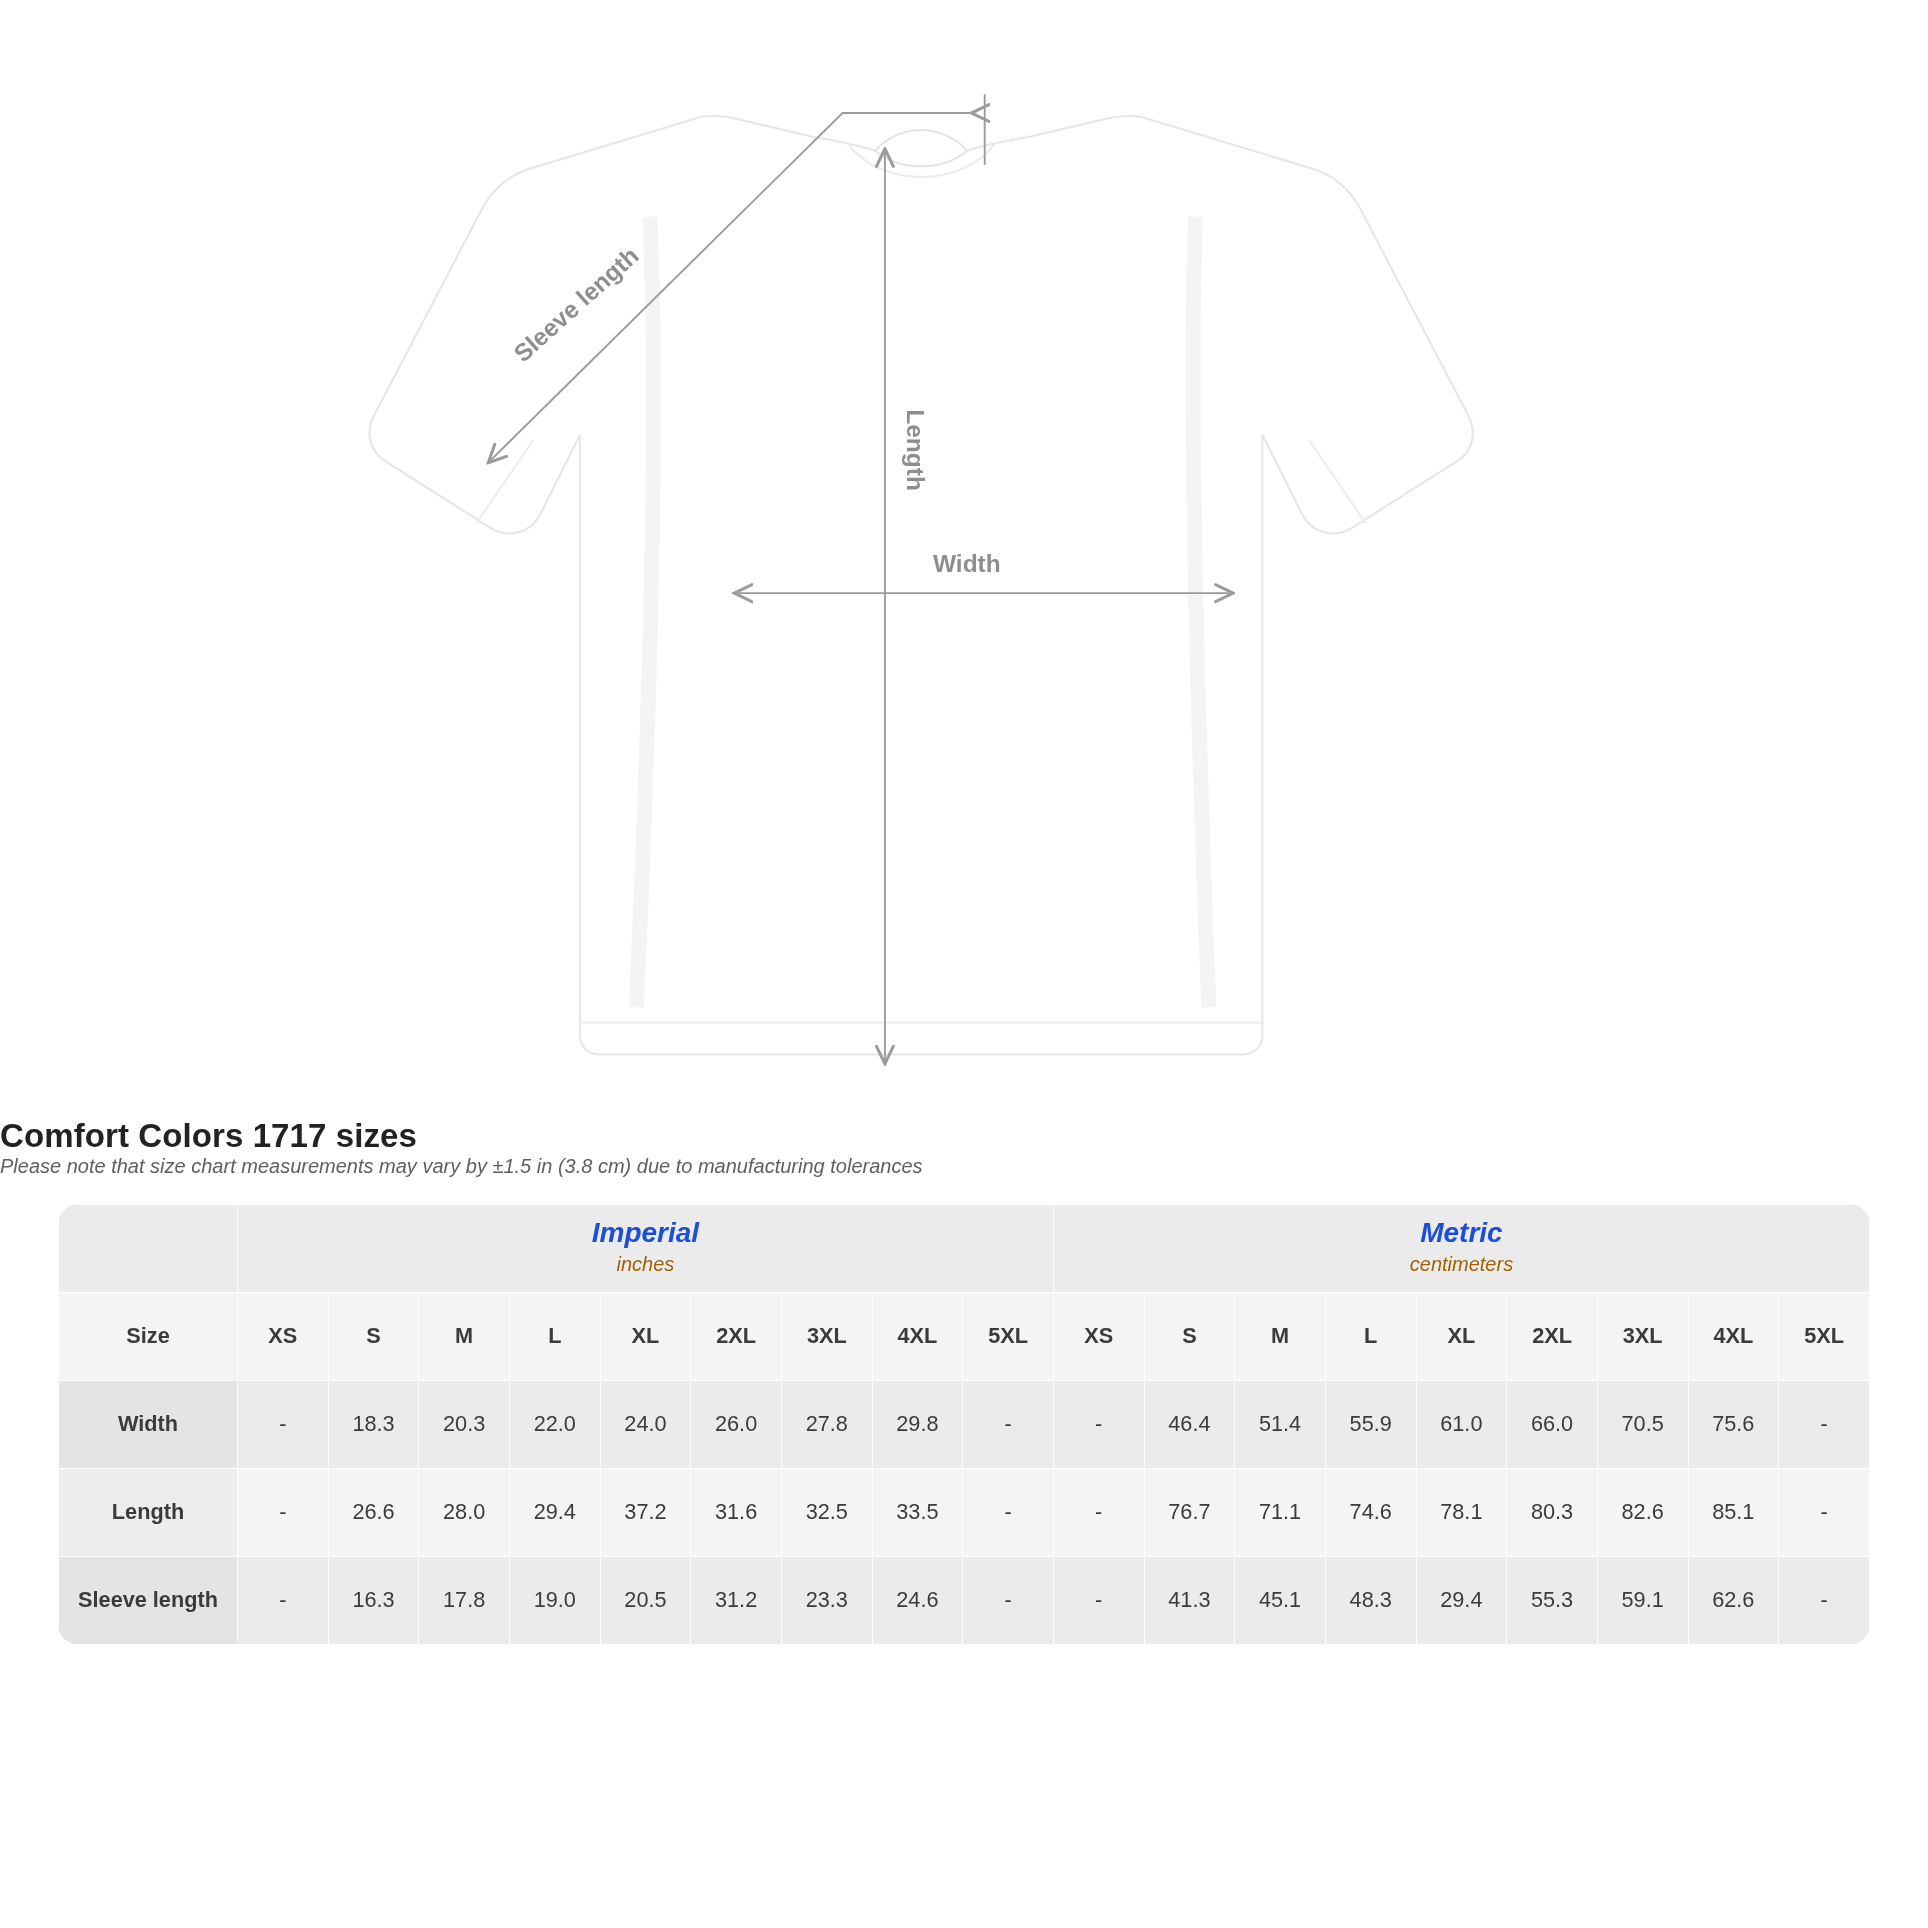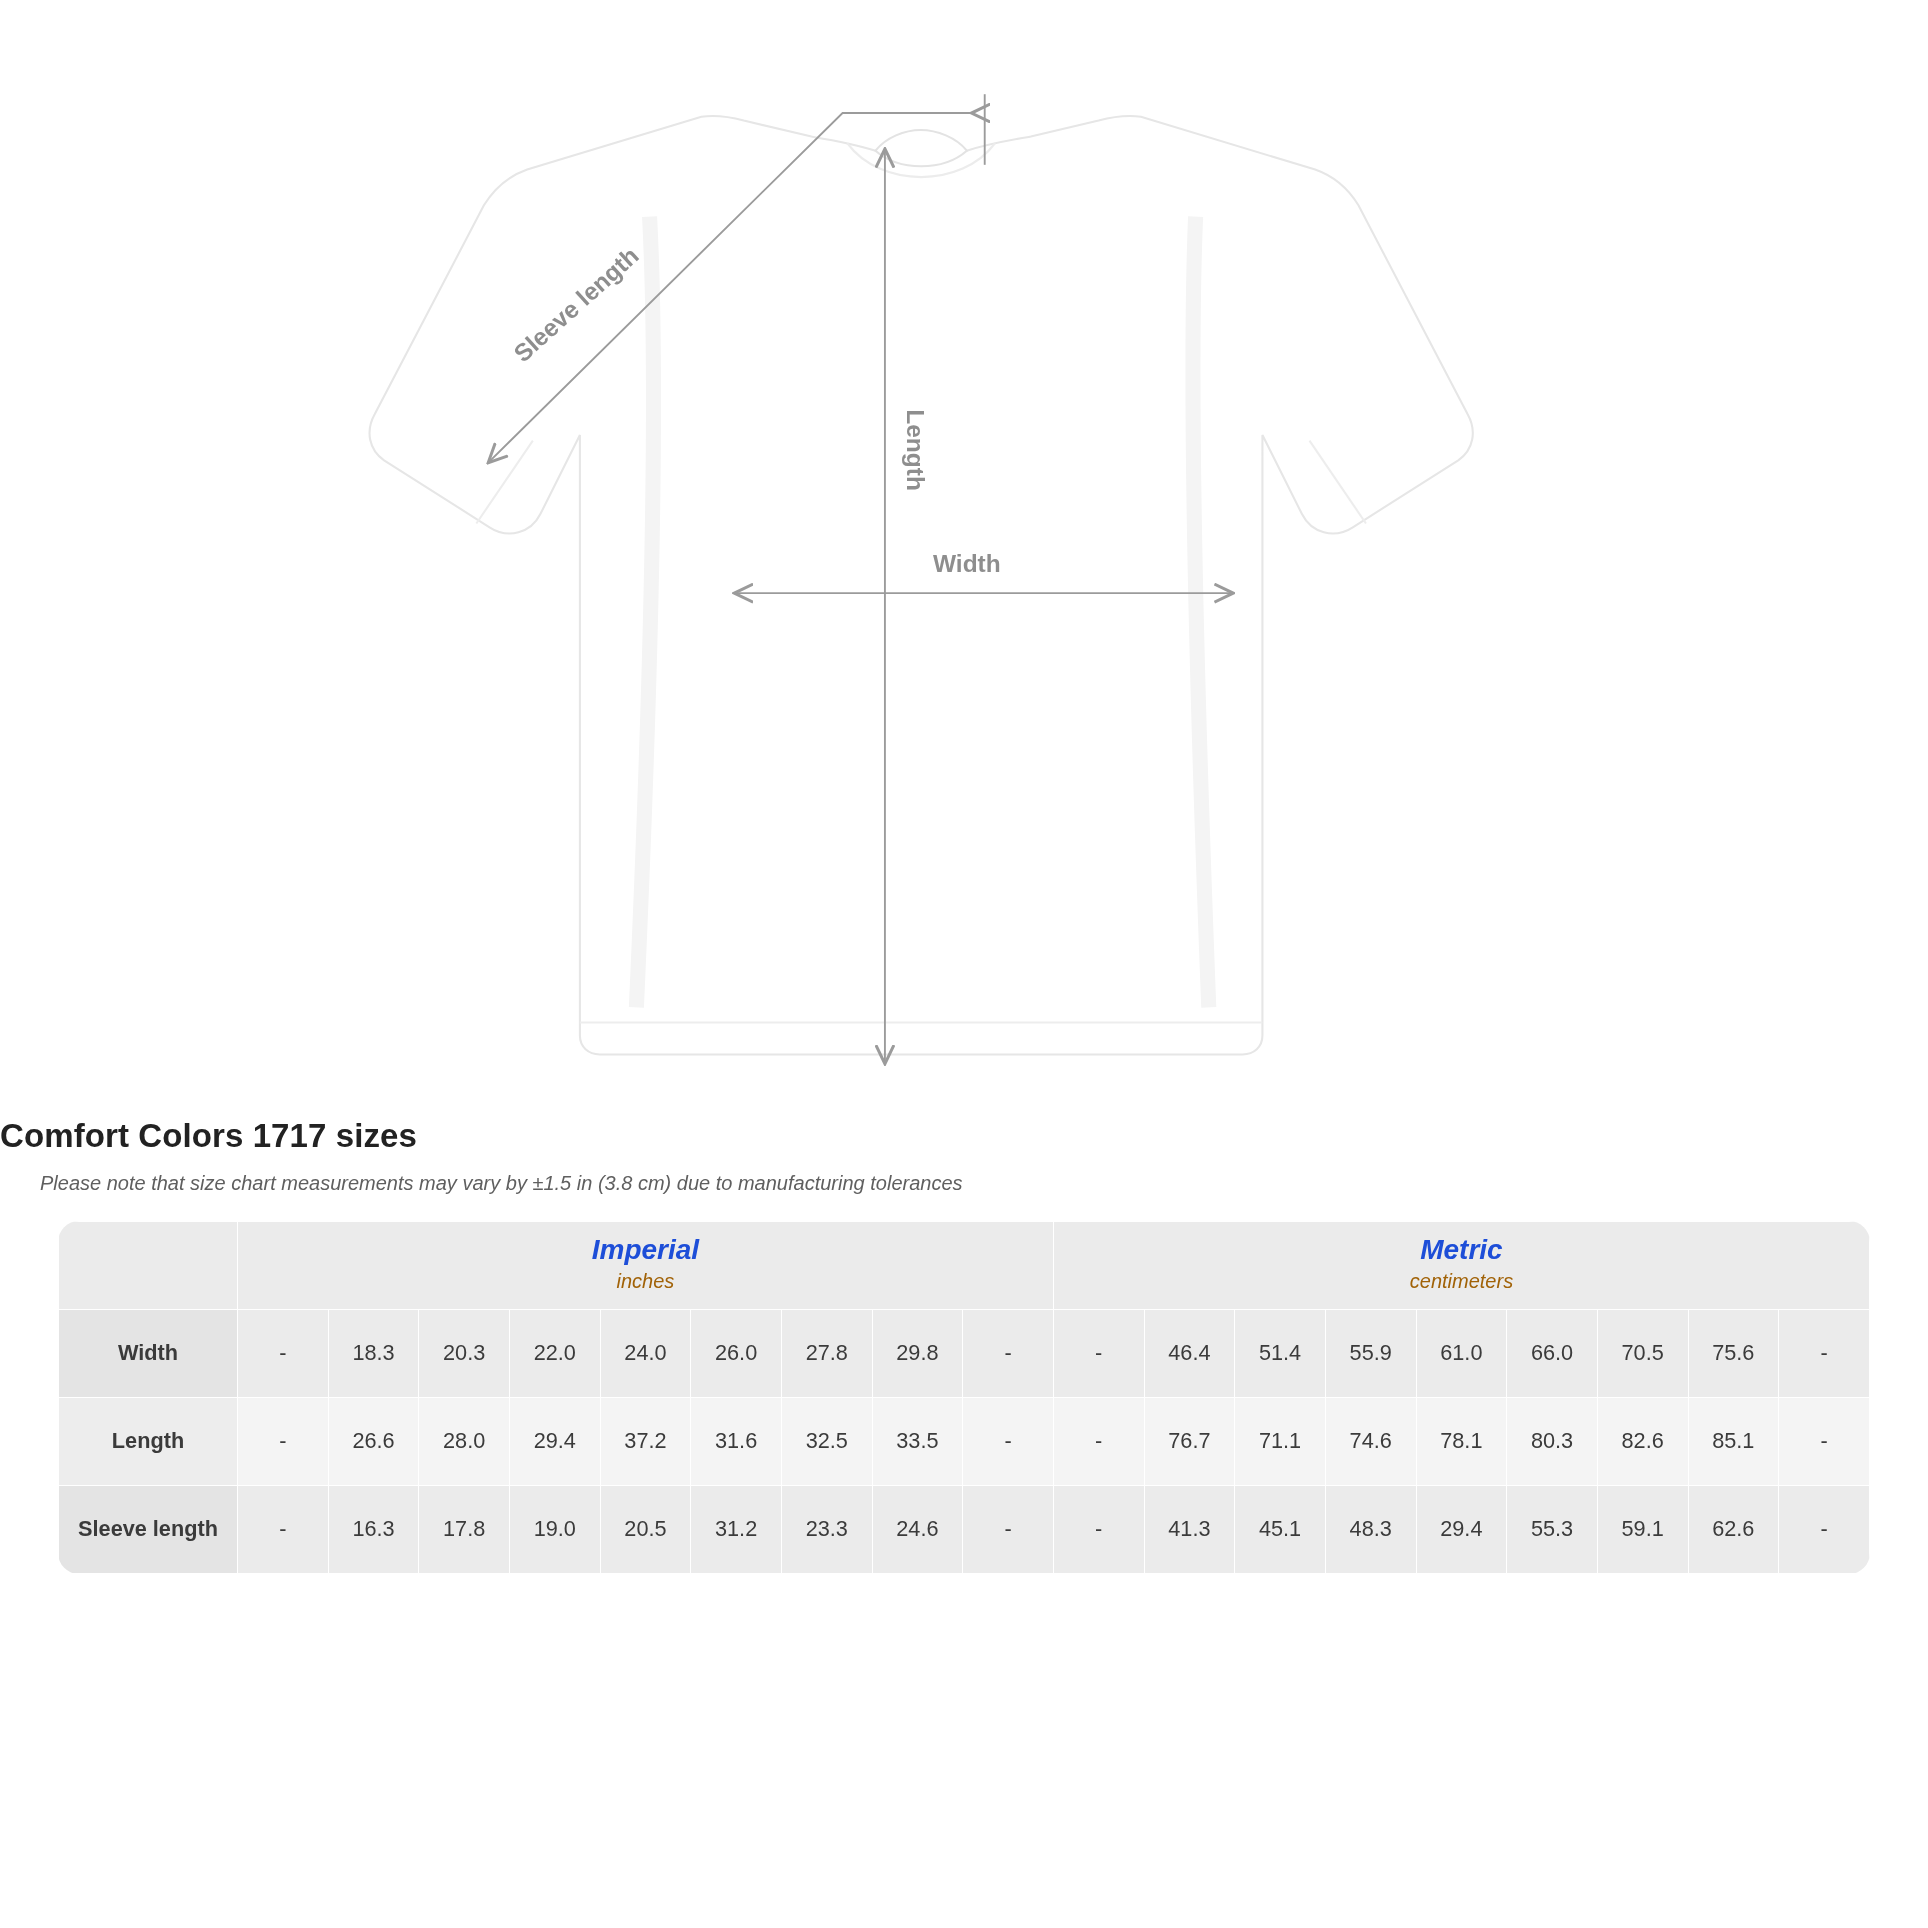--- a/index.html
+++ b/index.html
@@ -41,22 +41,20 @@
   .chart-title {
     font-size: 33px;
     font-weight: bold;
     color: #222222;
     letter-spacing: 0.1px;
   }
   .chart-note {
     font-size: 20px;
     font-style: italic;
     color: #5f5f5f;
-    margin-top: 17px;
-    padding-left: 40px;
   }
 
   
   .table-wrap {
     margin: 26px 58px 0 58px;
     border-radius: 21px;
     overflow: hidden;
   }
   table.size-table {
     border-collapse: collapse;
@@ -204,20 +202,41 @@
           <td colspan="9">
             <div class="unit-name">Imperial</div>
             <div class="unit-sub">inches</div>
           </td>
           <td colspan="9">
             <div class="unit-name">Metric</div>
             <div class="unit-sub">centimeters</div>
           </td>
         </tr>
 
+        <tr class="hdrrow">
+          <td class="corner">Size</td>
+          <td>XS</td>
+          <td>S</td>
+          <td>M</td>
+          <td>L</td>
+          <td>XL</td>
+          <td>2XL</td>
+          <td>3XL</td>
+          <td>4XL</td>
+          <td>5XL</td>
+          <td>XS</td>
+          <td>S</td>
+          <td>M</td>
+          <td>L</td>
+          <td>XL</td>
+          <td>2XL</td>
+          <td>3XL</td>
+          <td>4XL</td>
+          <td>5XL</td>
+        </tr>
 
         <tr class="band-a">
           <td class="rowlabel">Width</td>
           <td>-</td>
           <td>18.3</td>
           <td>20.3</td>
           <td>22.0</td>
           <td>24.0</td>
           <td>26.0</td>
           <td>27.8</td>

